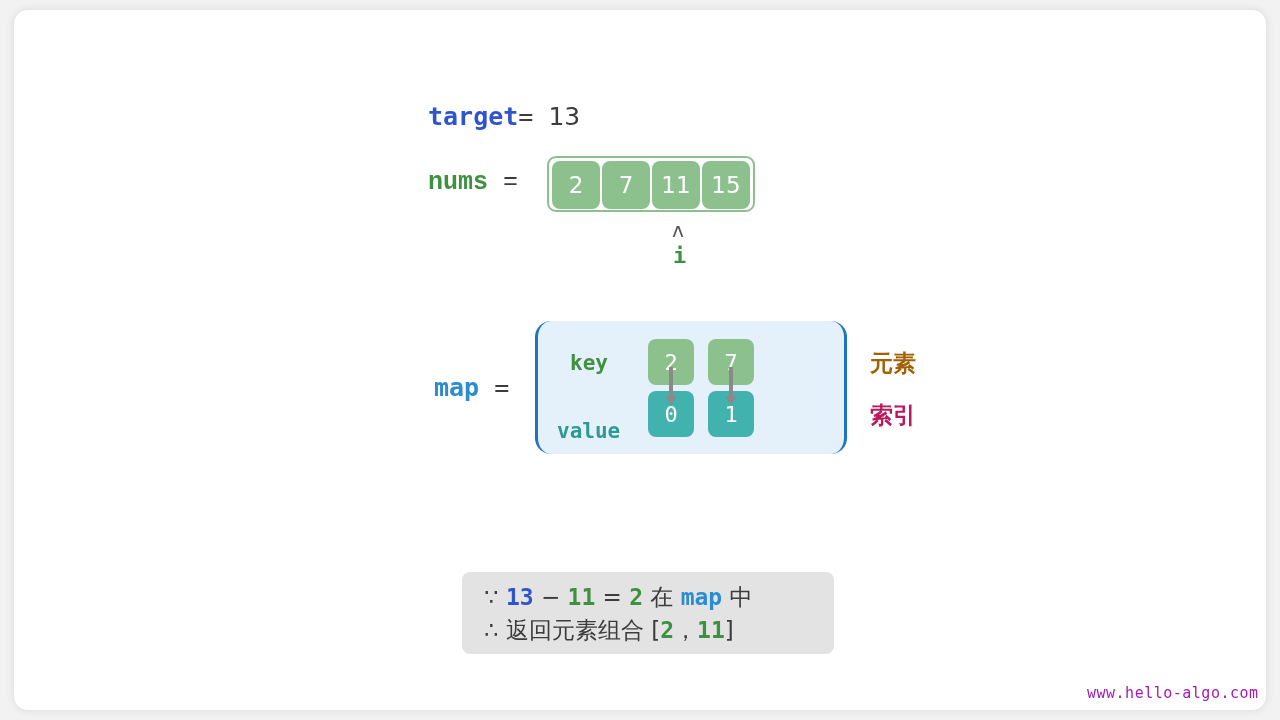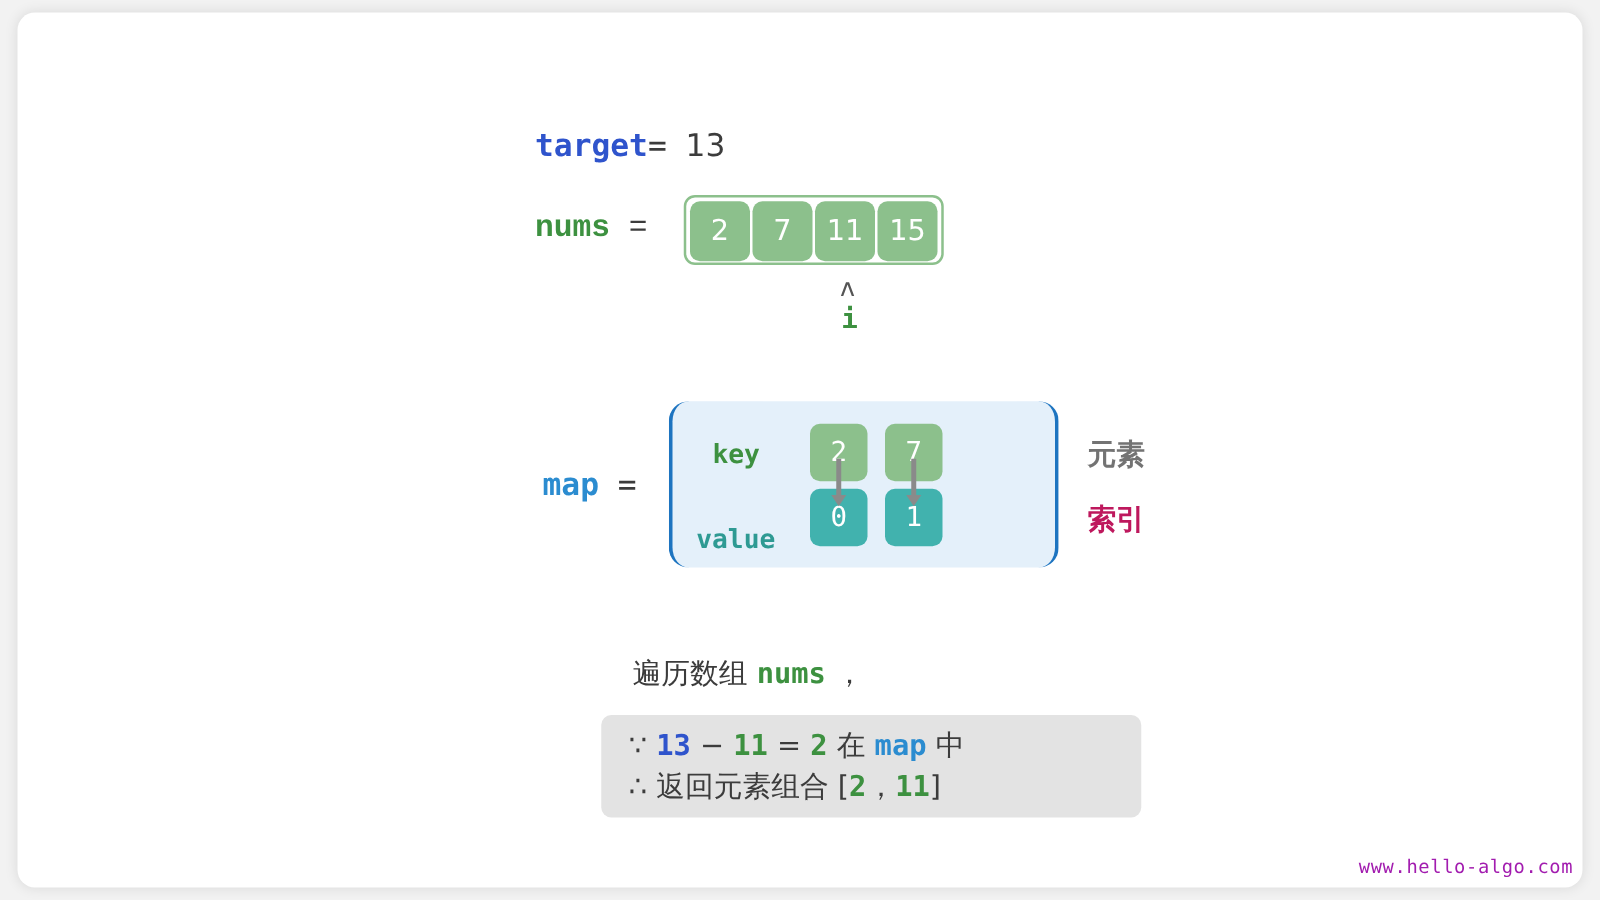--- a/index.html
+++ b/index.html
@@ -164,21 +164,21 @@
     width: 0; height: 0;
     border-left: 6px solid transparent;
     border-right: 6px solid transparent;
     border-top: 9px solid #8a8a8a;
   }
 
   
   #side-elem {
     left: 856px; top: 338px;
     font-size: 23px;
-    color: #737373;
+    color: #a16207;
     font-weight: bold;
   }
   #side-index {
     left: 856px; top: 390px;
     font-size: 23px;
     color: #be185d;
     font-weight: bold;
   }
 
   
@@ -186,22 +186,22 @@
     left: 492px; top: 513px;
     font-size: 23px;
     color: #3c3c3c;
   }
   #caption .kw { color: #3d9140; font-weight: bold;
     font-family: "DejaVu Sans Mono", "Liberation Mono", monospace; }
 
   
   #note-box {
     position: absolute;
-    left: 467px; top: 562px;
-    width: 432px;
+    left: 448px; top: 562px;
+    width: 372px;
     height: 82px;
     background: #e3e3e3;
     border-radius: 8px;
     box-sizing: border-box;
     padding: 9px 22px;
   }
   .note-line {
     font-size: 23px;
     color: #3c3c3c;
     white-space: nowrap;
@@ -266,25 +266,20 @@
 
     <div class="kvcol" id="kv-col-1">
       <div class="kcell">7</div>
       <div class="vcell">1</div>
       <div class="kv-arrow"></div>
     </div>
 
     <div class="abs sans" id="side-elem">元素</div>
     <div class="abs sans" id="side-index">索引</div>
 
-    <div class="abs sans" id="caption">
-      <span>遍历数组</span>
-      <span class="kw">nums</span>
-      <span>，</span>
-    </div>
 
     <div id="note-box">
       <div class="note-line">
         <span class="op">∵</span>
         <span class="blue">13</span>
         <span class="op">−</span>
         <span class="green">11</span>
         <span class="op">=</span>
         <span class="green">2</span>
         <span class="op">在</span>

